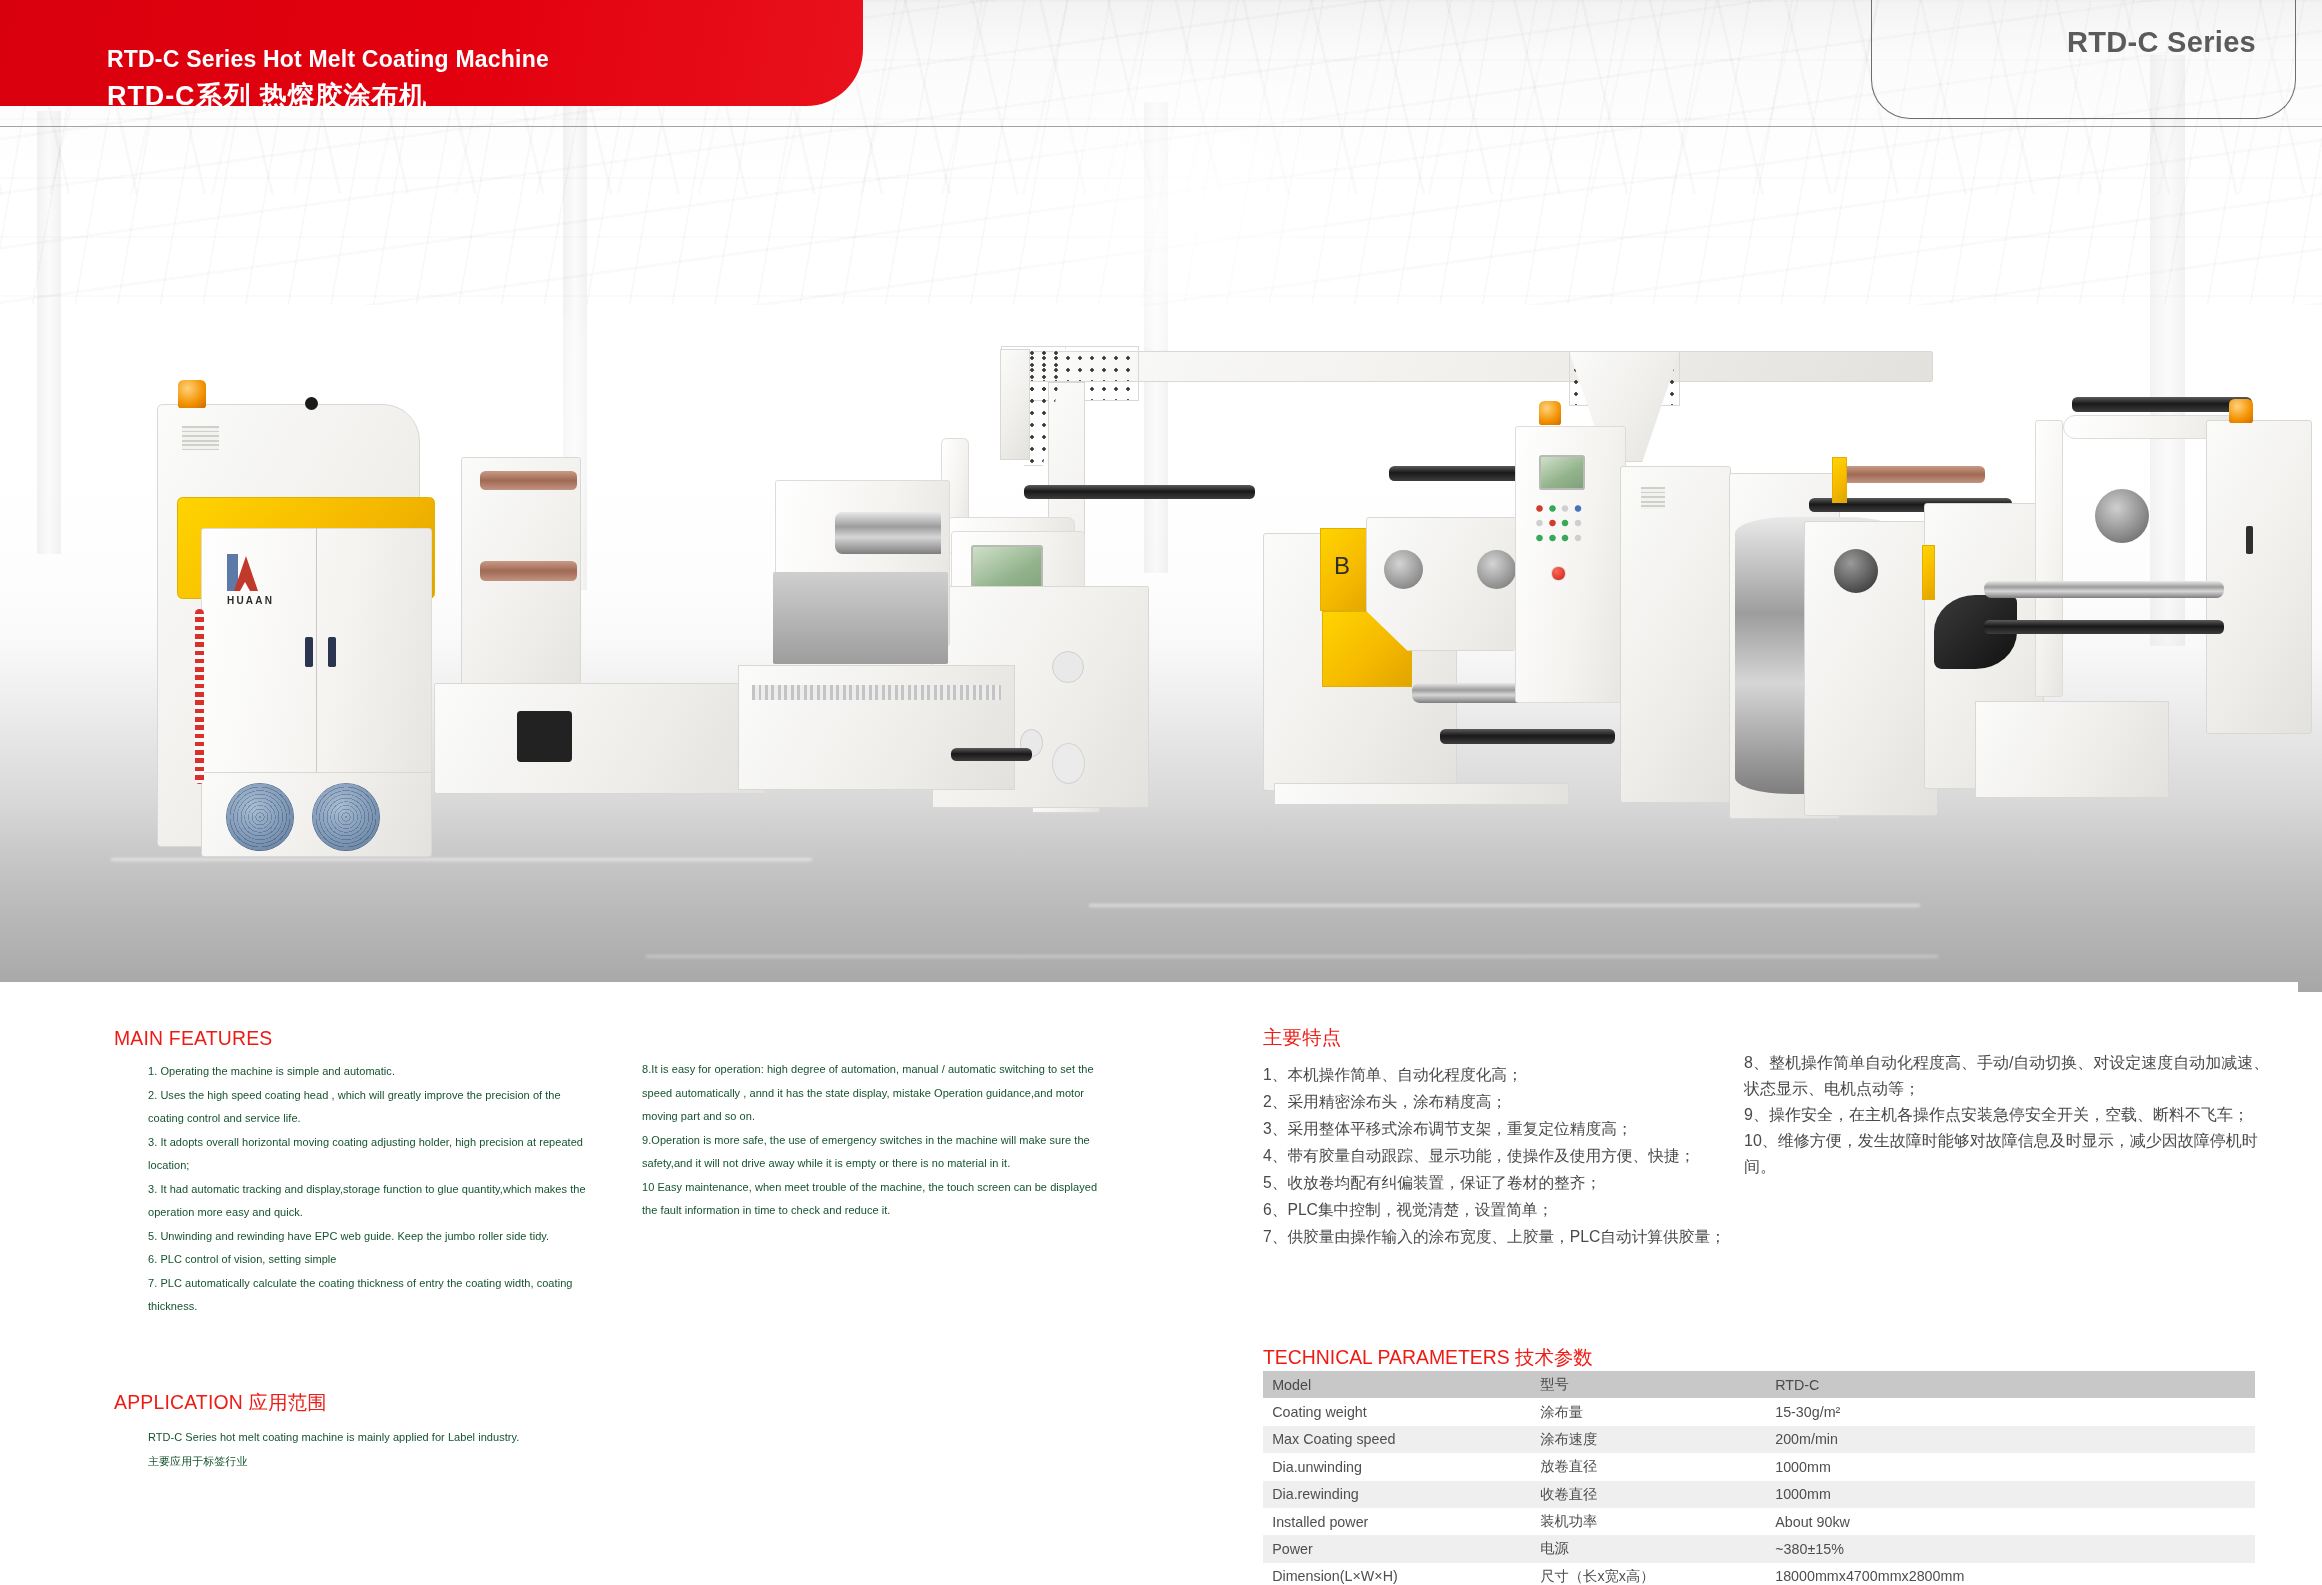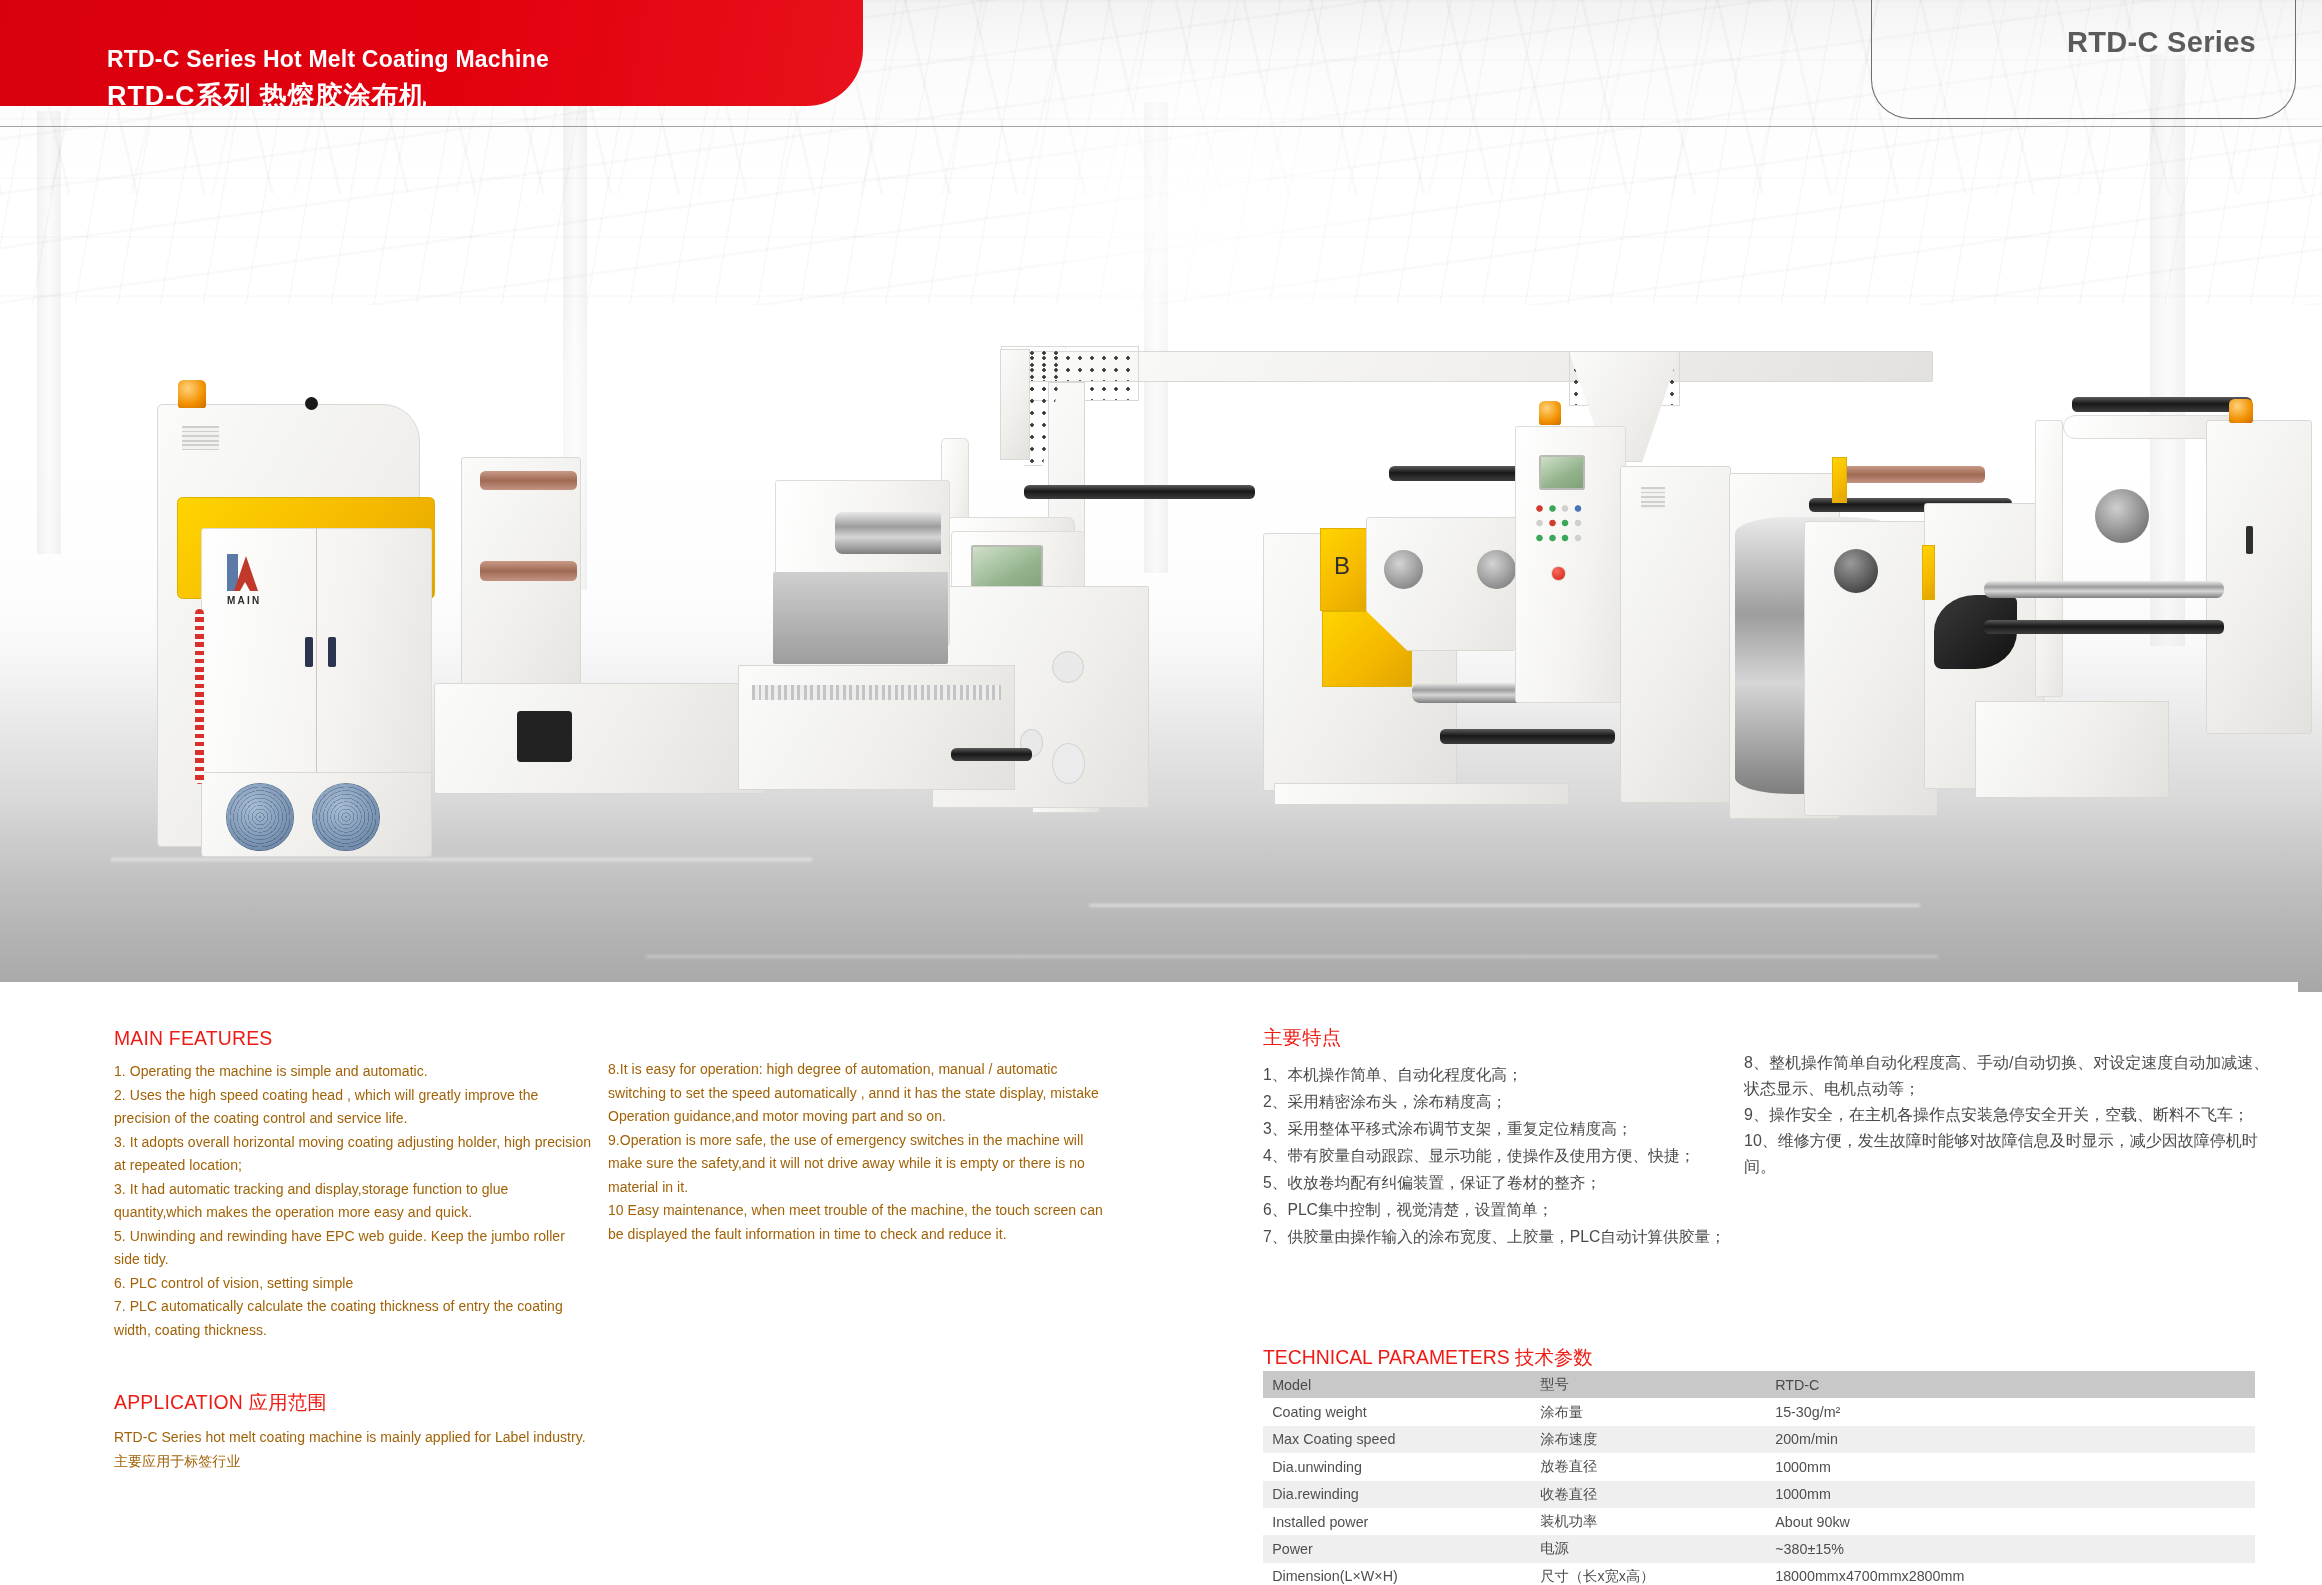--- a/index.html
+++ b/index.html
@@ -137,21 +137,21 @@
     position: absolute; left: 0; top: 982px; width: 2298px; height: 604px;
     background: #ffffff; z-index: 25;
   }
 
   .col { position: absolute; top: 0; }
   .sec-title {
     color: #ee1b14; font-size: 19.4px; font-weight: 400; letter-spacing: 0.2px;
     margin-bottom: 10px; white-space: nowrap;
   }
   .body-en {
-    color: #a16207; font-size: 14px; line-height: 23.5px; letter-spacing: 0.05px;
+    color: #14532d; font-size: 11px; line-height: 23.5px; letter-spacing: 0.05px; margin-left: 34px;
   }
   .body-cn {
     color: #4a4a4a; font-size: 15.7px; line-height: 27px;
   }
   .body-en p, .body-cn p { margin: 0; }
 
   
   #tp-title { color:#ee1b14; font-size:19.4px; font-weight:400; white-space:nowrap; }
   table.params { border-collapse: collapse; width: 100%; table-layout: fixed; }
   table.params td {
@@ -189,21 +189,21 @@
     <div class="m" style="left:182px;top:426px;width:37px;height:24px;background:repeating-linear-gradient(to bottom,#cfcfcb 0 1.8px,#f2f2ee 1.8px 4.6px);"></div>
     <div class="m yellow" style="left:177px;top:497px;width:258px;height:102px;border-radius:5.5px;"></div>
     <div class="m panel-l" style="left:201px;top:528px;width:231px;height:245px;border-radius:2.8px;"></div>
     <div class="m" style="left:316px;top:528px;width:1.4px;height:245px;background:#c9c8c4;"></div>
     <div class="m" style="left:305px;top:637px;width:8.3px;height:29.5px;background:#2b3550;border-radius:1.8px;"></div>
     <div class="m" style="left:328px;top:637px;width:8.3px;height:29.5px;background:#2b3550;border-radius:1.8px;"></div>
     <div class="logo-box" style="left:227px;top:554px;width:55px;height:55px;">
       <div class="logo-bar"></div>
       <div class="logo-arrow"></div>
       <div class="logo-arrow-notch"></div>
-      <div class="logo-text">MAIN</div>
+      <div class="logo-text">HUAAN</div>
     </div>
     <div class="m panel" style="left:201px;top:772px;width:231px;height:85px;border-radius:0 0 2.8px 2.8px;"></div>
     <div class="m motor" style="left:226px;top:783px;width:68px;height:68px;">
       <div class="motor-fins"></div>
     </div>
     <div class="m motor" style="left:312px;top:783px;width:68px;height:68px;">
       <div class="motor-fins"></div>
     </div>
     <div class="m" style="left:195px;top:609px;width:9.2px;height:175px;background:repeating-linear-gradient(to bottom,#d8302a 0 4.6px,#f8f8f8 4.6px 8.3px);border-radius:4.6px;"></div>
     <div class="m" style="left:305px;top:397px;width:13px;height:13px;background:#1a1a1a;border-radius:50%;"></div>

